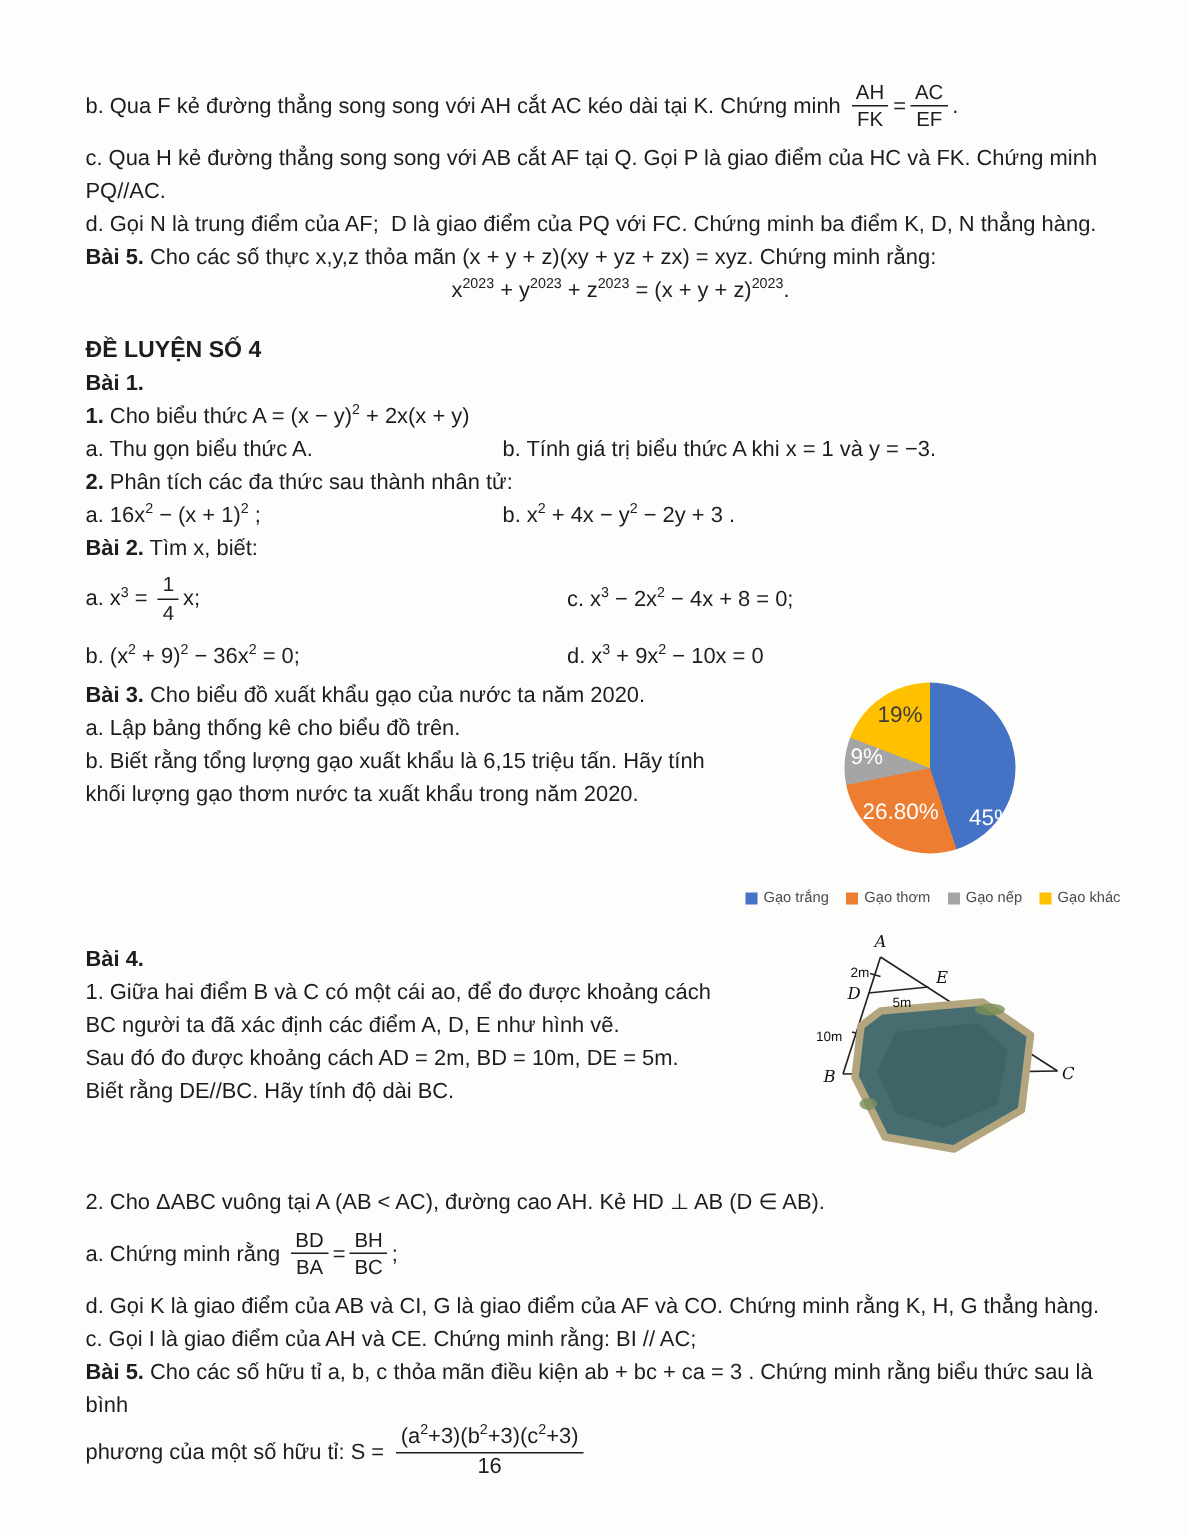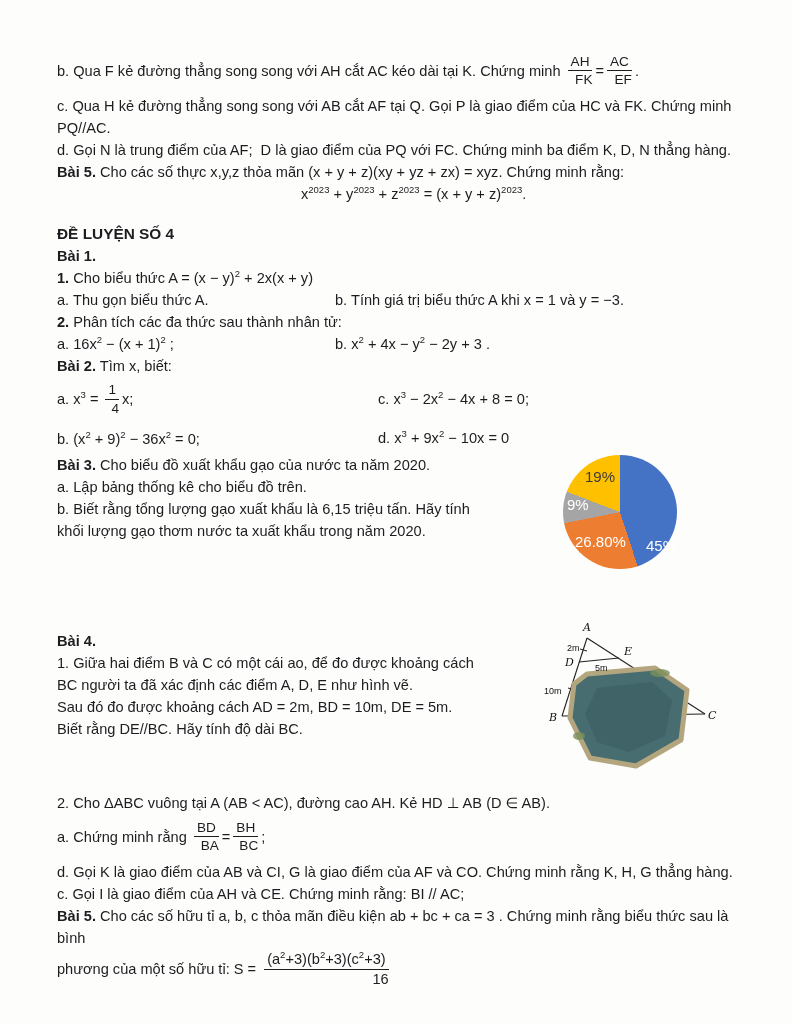--- a/index.html
+++ b/index.html
@@ -14,21 +14,21 @@
   p { margin:0; }
   b { font-weight:bold;text-align:center; }
   sup { font-size:9.5px; line-height:0; vertical-align:super; }
   .heading { font-weight:bold; }
   .title { font-weight:bold; font-size:15.4px; }
   .mt-title { margin-top:14px; }
   .mt-chart { margin-top:88px; }
   .mt-q2 { margin-top:52px; }
   .narrow { width:445px; }
   .nar2 { width:470px; }
-  .frac { display:inline-block; vertical-align:middle; text-align:right;
+  .frac { display:inline-block; vertical-align:middle; text-align:center;
           line-height:1.12; font-size:13.6px; margin:2px 3px; position:relative; top:-1px; }
   .frac .n { display:block; border-bottom:1px solid #1d1d20; padding:0 3px 1px; }
   .frac .d { display:block; padding-top:1px; }
   .frac.big { font-size:14.6px; margin:3px 4px; }
   .frac-line { padding:5px 0; }
   .center-formula { padding-left:244px; height:26px; }
   .cols .c1 { display:inline-block; width:278px; vertical-align:top; }
   .cols2 { padding:4px 0; }
   .cols2 .c1 { display:inline-block; width:321px; vertical-align:middle; }
 
@@ -93,20 +93,38 @@
     <p><b>Bài 5.</b> Cho các số hữu tỉ a, b, c thỏa mãn điều kiện  ab + bc + ca = 3 . Chứng minh rằng biểu thức sau là bình</p>
     <p>phương của một số hữu tỉ:  S = <span class="frac big"><span class="n">(a<sup>2</sup>+3)(b<sup>2</sup>+3)(c<sup>2</sup>+3)</span><span class="d">16</span></span></p>
   </div>
 
   <div class="chart-block">
     <div class="pie" style="background: conic-gradient(rgb(68, 114, 196) 0deg, rgb(68, 114, 196) 162deg, rgb(237, 125, 49) 162deg, rgb(237, 125, 49) 258.48deg, rgb(165, 165, 165) 258.48deg, rgb(165, 165, 165) 290.88deg, rgb(255, 192, 0) 290.88deg, rgb(255, 192, 0) 359.28deg);"></div>
     <span class="dl dl45">45%</span>
     <span class="dl dl26">26.80%</span>
     <span class="dl dl9">9%</span>
     <span class="dl dl19 dark">19%</span>
+    <div class="legend">
+        <span class="lg-item">
+          <span class="lg-swatch" style="background: rgb(68, 114, 196);"></span>
+          <span>Gạo trắng</span>
+        </span>
+        <span class="lg-item">
+          <span class="lg-swatch" style="background: rgb(237, 125, 49);"></span>
+          <span>Gạo thơm</span>
+        </span>
+        <span class="lg-item">
+          <span class="lg-swatch" style="background: rgb(165, 165, 165);"></span>
+          <span>Gạo nếp</span>
+        </span>
+        <span class="lg-item">
+          <span class="lg-swatch" style="background: rgb(255, 192, 0);"></span>
+          <span>Gạo khác</span>
+        </span>
+      </div>
   </div>
 
   <div class="diagram-block">
     <svg width="220" height="165" viewBox="0 0 220 165">
 
       <line x1="50" y1="20" x2="25" y2="98" stroke="#222" stroke-width="1.1"></line>
       <line x1="50" y1="20" x2="168" y2="96" stroke="#222" stroke-width="1.1"></line>
       <line x1="25" y1="98" x2="168" y2="96" stroke="#222" stroke-width="1.1"></line>
       <line x1="42" y1="44" x2="82" y2="40" stroke="#222" stroke-width="1.1"></line>
 

